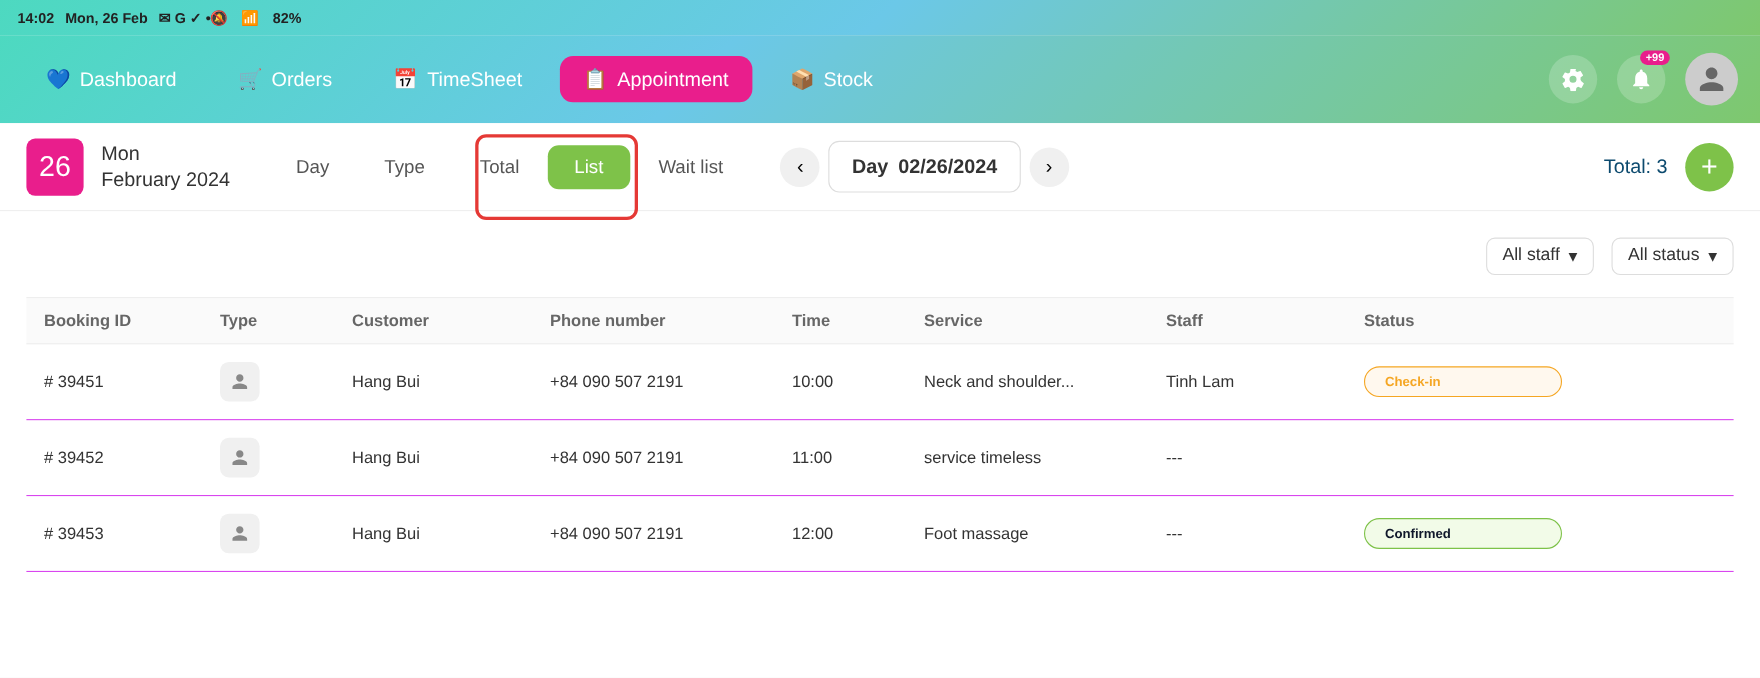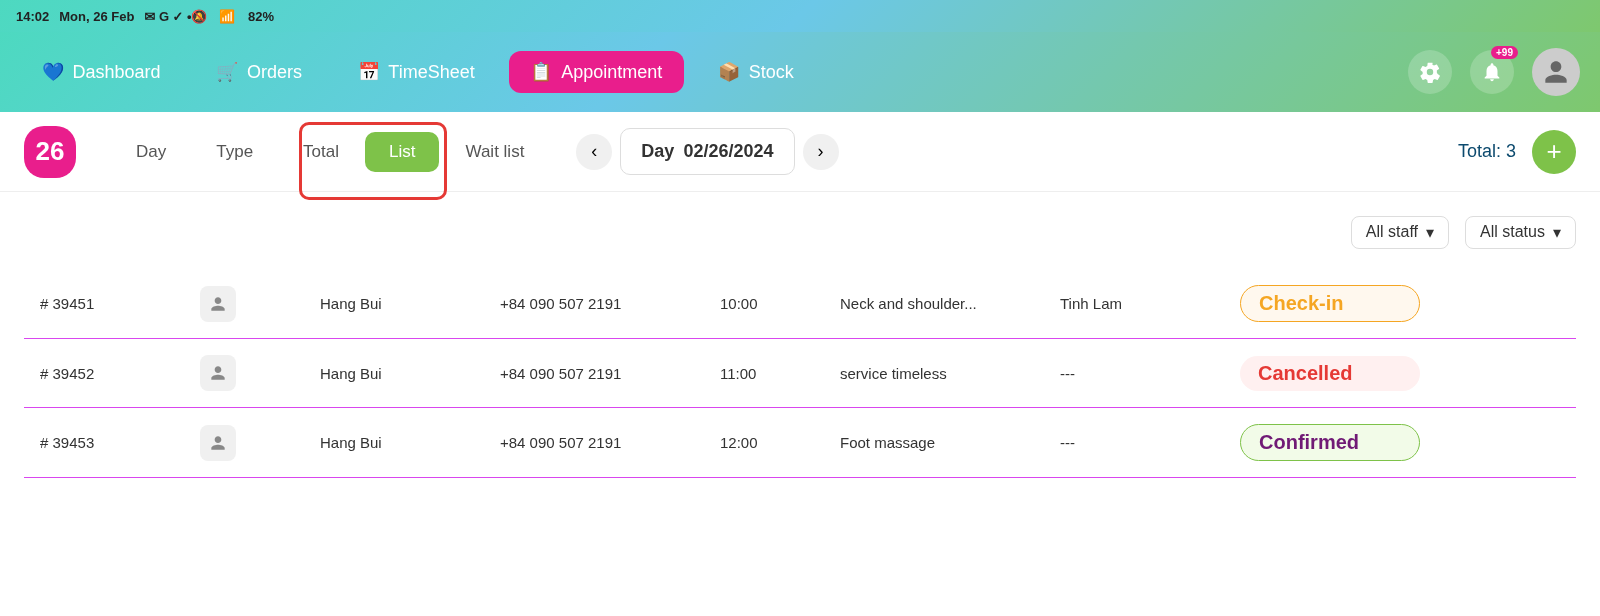--- a/index.html
+++ b/index.html
@@ -75,23 +75,23 @@
       height: 80px;
       display: flex;
       align-items: center;
       padding: 0 24px;
       gap: 16px;
       border-bottom: 1px solid #eee;
     }
     .date-badge {
       width: 52px; height: 52px;
       background: #e91e8c;
-      border-radius: 20px;
-      display: flex; align-items: center; justify-content: center;
-      color: white; font-size: 26px; font-weight: 700;
+      border-radius: 8px;
+      display: flex; align-items: center; justify-content: center;
+      color: white; font-size: 26px; font-weight: 400;
     }
     .date-text { font-size: 18px; font-weight: 500; color: #333; line-height: 1.3; }
 
     .view-tabs {
       display: flex;
       align-items: center;
       gap: 2px;
       margin-left: 20px;
       position: relative;
     }
@@ -188,34 +188,34 @@
       border-radius: 8px;
       background: #f0f0f0;
       display: flex; align-items: center; justify-content: center;
       font-size: 18px; color: #888;
     }
 
     .status-badge {
       display: inline-block;
       padding: 6px 18px;
       border-radius: 20px;
-      font-size: 20px;
+      font-size: 12px;
       font-weight: 600;
     }
     .status-checkin {
       color: #F5A623;
       background: #FFF8EE;
       border: 1.5px solid #F5A623;
     }
     .status-cancelled {
       color: #E53935;
       background: #FFF0F0;
     }
     .status-confirmed {
-      color: #701a75;
+      color: #0f172a;
       background: #F2FBE8;
       border: 1.5px solid #7EC249;
     }
   </style>
 </head>
 <body>
 
 <div class="status-bar">
   <div class="status-bar-left">
     <span>14:02</span>
@@ -268,20 +268,24 @@
         <path d="M12 12c2.21 0 4-1.79 4-4s-1.79-4-4-4-4 1.79-4 4 1.79 4 4 4zm0 2c-2.67 0-8 1.34-8 4v2h16v-2c0-2.66-5.33-4-8-4z"></path>
       </svg>
     </div>
   </div>
 </div>
 
 <div class="datebar">
   <div class="date-badge">
     <span>26</span>
   </div>
+  <div class="date-text">
+    <div>Mon</div>
+    <div>February 2024</div>
+  </div>
 
   <div class="view-tabs">
     <button class="view-tab">
       <span>Day</span>
     </button>
     <button class="view-tab">
       <span>Type</span>
     </button>
     <button class="view-tab">
       <span>Total</span>
@@ -316,20 +320,30 @@
     <div class="filter-select">
       <span>All staff</span>
       <span>▾</span>
     </div>
     <div class="filter-select">
       <span>All status</span>
       <span>▾</span>
     </div>
   </div>
 
+  <div class="table-header">
+    <span>Booking ID</span>
+    <span>Type</span>
+    <span>Customer</span>
+    <span>Phone number</span>
+    <span>Time</span>
+    <span>Service</span>
+    <span>Staff</span>
+    <span>Status</span>
+  </div>
 
   <div class="table-row">
     <span>#&nbsp;39451</span>
     <div class="type-icon">
       <svg width="20" height="20" viewBox="0 0 24 24" fill="#888">
           <path d="M12 12c2.21 0 4-1.79 4-4s-1.79-4-4-4-4 1.79-4 4 1.79 4 4 4zm0 2c-2.67 0-8 1.34-8 4v2h16v-2c0-2.66-5.33-4-8-4z"></path>
         </svg>
     </div>
     <span>Hang Bui</span>
     <span>+84 090 507 2191</span>
@@ -344,21 +358,20 @@
     <div class="type-icon">
       <svg width="20" height="20" viewBox="0 0 24 24" fill="#888">
           <path d="M12 12c2.21 0 4-1.79 4-4s-1.79-4-4-4-4 1.79-4 4 1.79 4 4 4zm0 2c-2.67 0-8 1.34-8 4v2h16v-2c0-2.66-5.33-4-8-4z"></path>
         </svg>
     </div>
     <span>Hang Bui</span>
     <span>+84 090 507 2191</span>
     <span>11:00</span>
     <span>service timeless</span>
     <span>---</span>
-    <span class="status-badge status-cancelled">Cancelled</span>
   </div>
 
   <div class="table-row">
     <span>#&nbsp;39453</span>
     <div class="type-icon">
       <svg width="20" height="20" viewBox="0 0 24 24" fill="#888">
           <path d="M12 12c2.21 0 4-1.79 4-4s-1.79-4-4-4-4 1.79-4 4 1.79 4 4 4zm0 2c-2.67 0-8 1.34-8 4v2h16v-2c0-2.66-5.33-4-8-4z"></path>
         </svg>
     </div>
     <span>Hang Bui</span>

